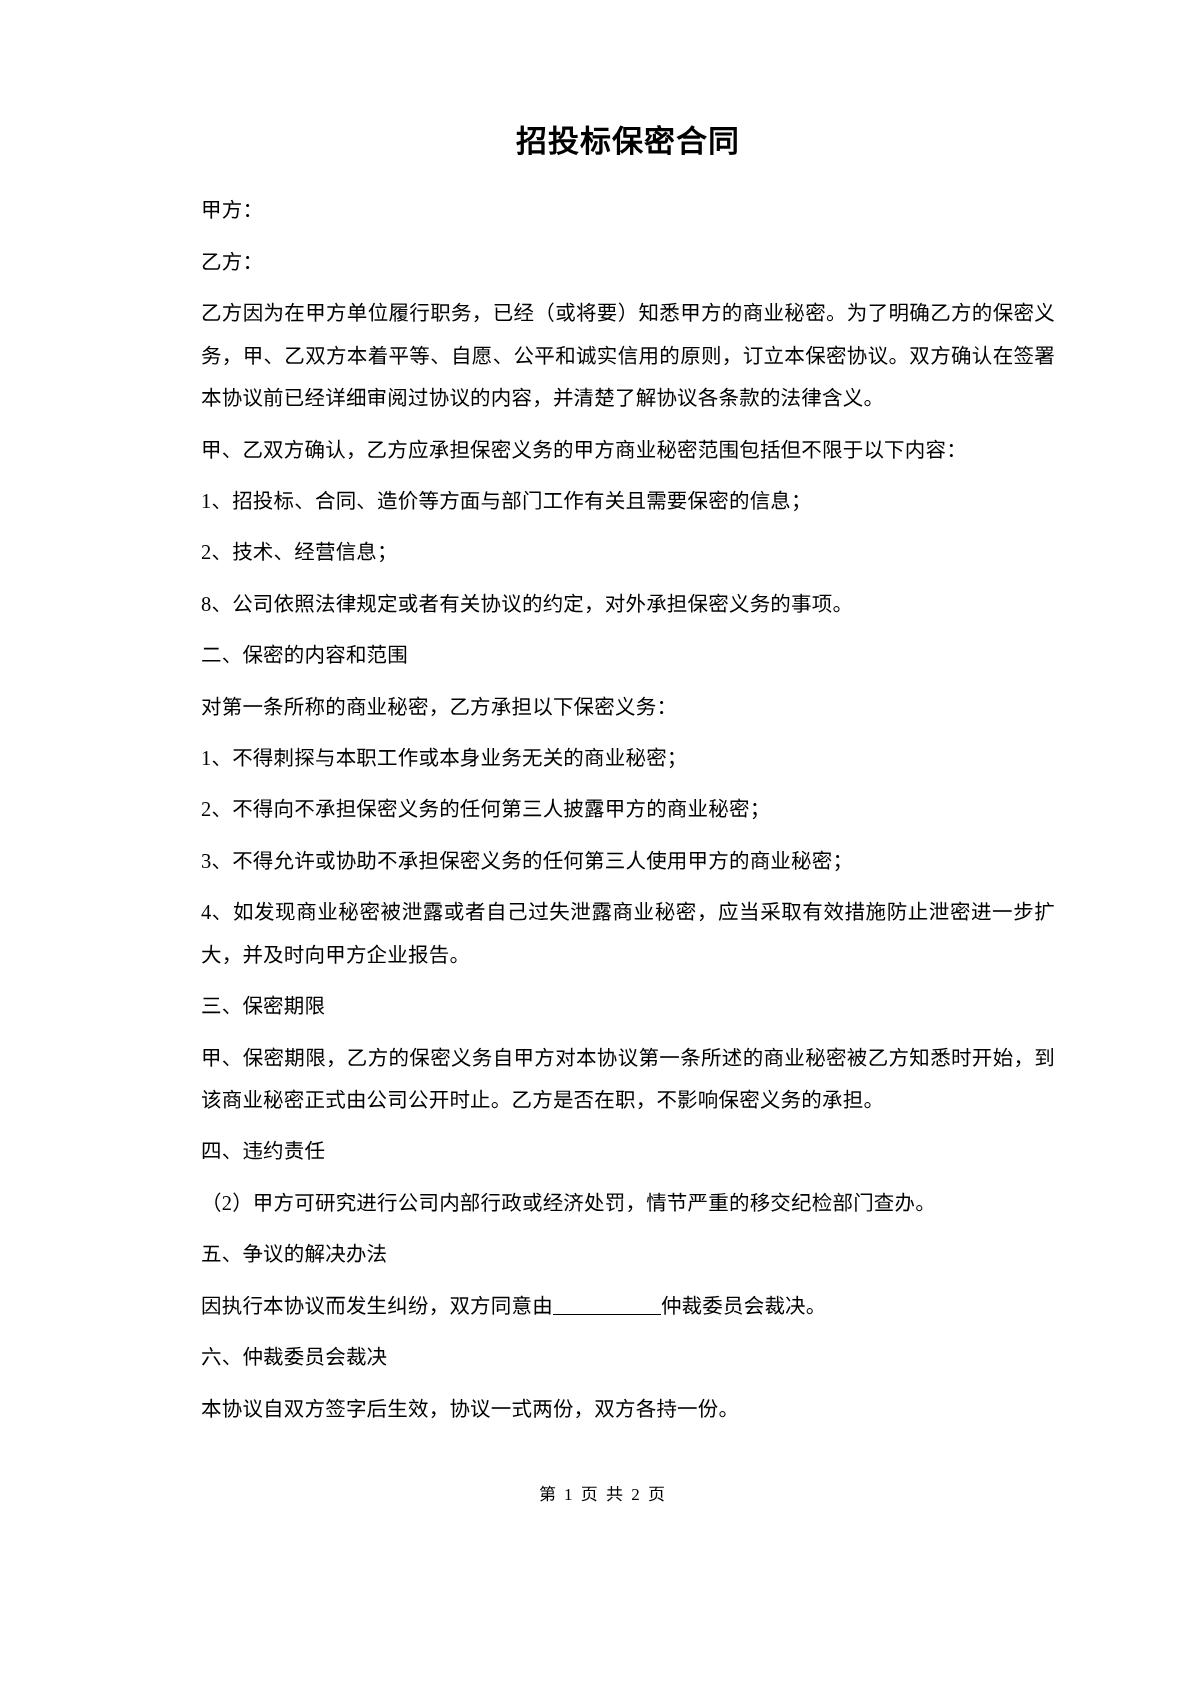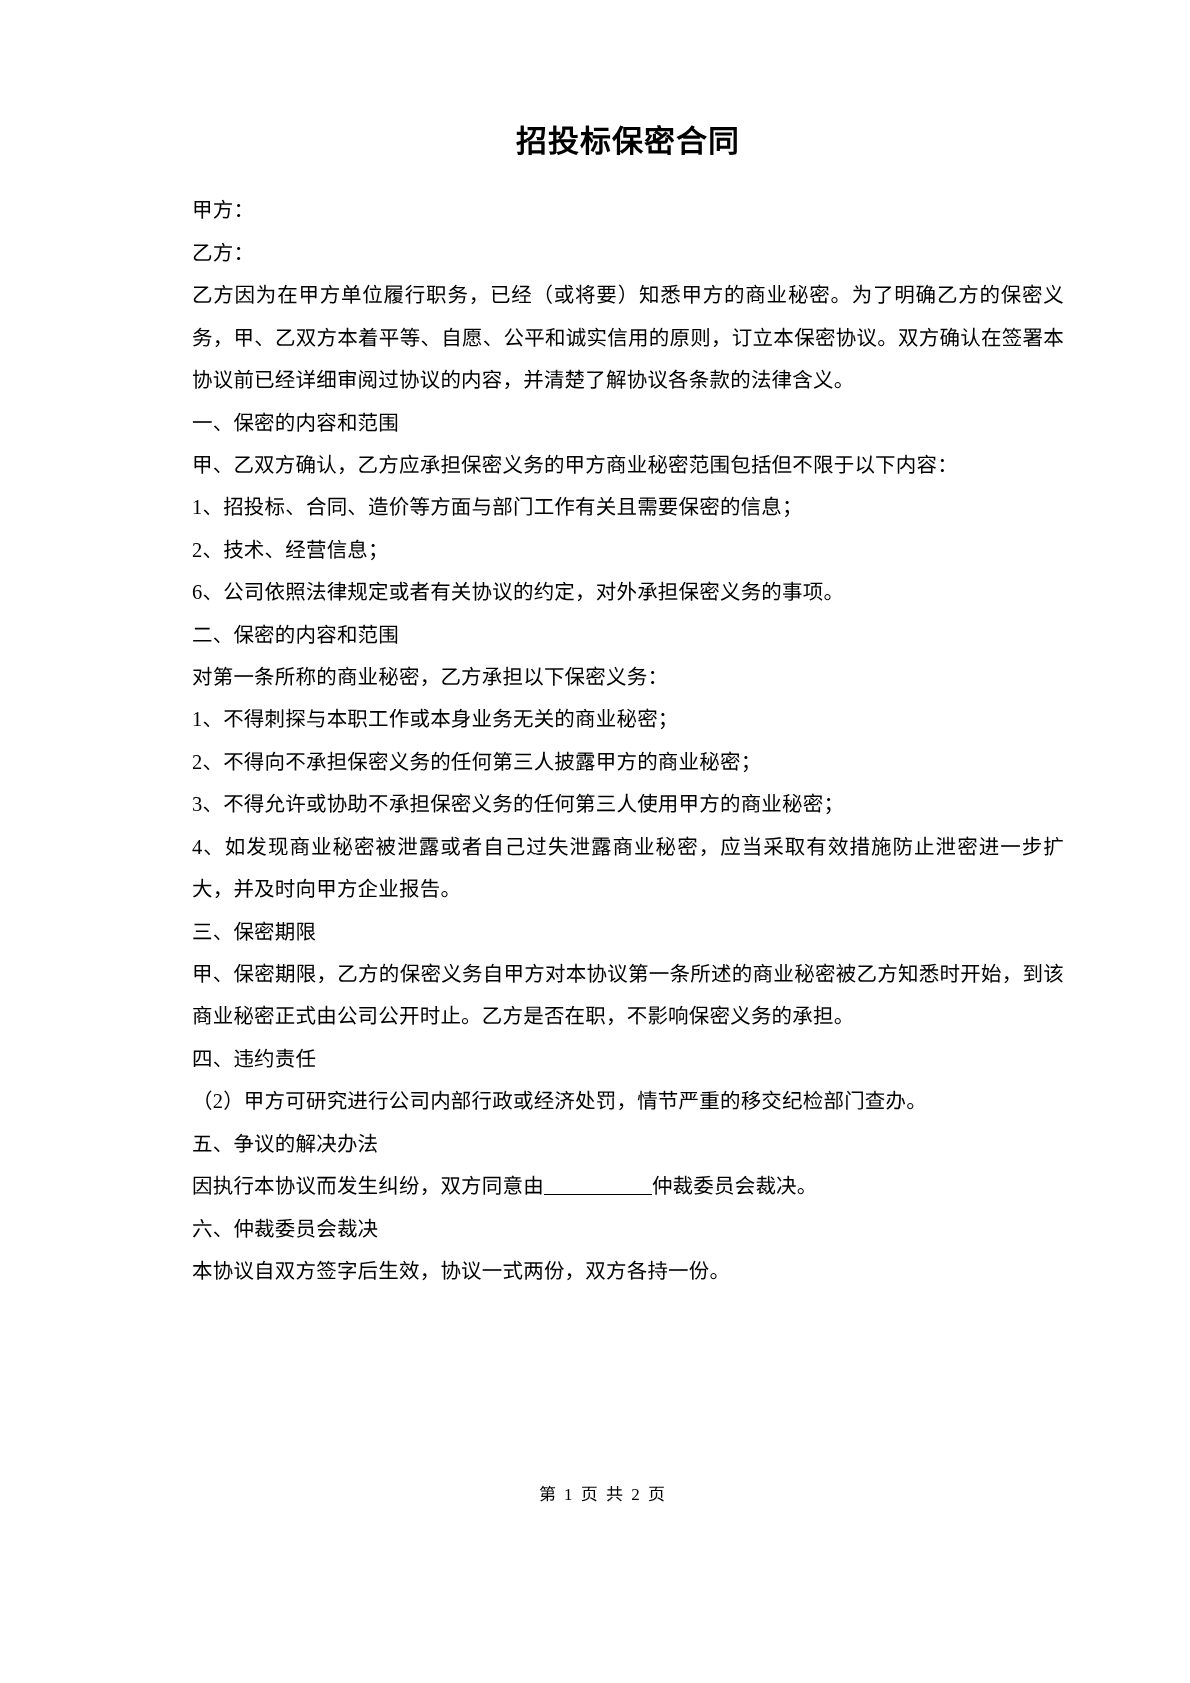--- a/index.html
+++ b/index.html
@@ -31,21 +31,21 @@
     font-weight: bold;
     font-size: 31px;
     text-align: center;
     letter-spacing: 1px;
     margin: 0 0 26px 0;
     line-height: 1.4;
   }
   .para {
     font-size: 20.5px;
     line-height: 2.07;
-    margin: 0;
+    margin: 9px;
     text-align: justify;
     text-justify: inter-ideograph;
     letter-spacing: 0.2px;
   }
   .para.justify-full {
     text-align: justify;
   }
   .blank-line {
     display: inline-block;
     border-bottom: 1px solid #000;
@@ -68,25 +68,24 @@
 <body>
 
 <div class="page">
   <div class="content">
 
     <h1 class="doc-title">招投标保密合同</h1>
 
     <p class="para">甲方：</p>
     <p class="para">乙方：</p>
     <p class="para justify-full">乙方因为在甲方单位履行职务，已经（或将要）知悉甲方的商业秘密。为了明确乙方的保密义务，甲、乙双方本着平等、自愿、公平和诚实信用的原则，订立本保密协议。双方确认在签署本协议前已经详细审阅过协议的内容，并清楚了解协议各条款的法律含义。</p>
-    <p class="para">一、保密的内容和范围</p>
     <p class="para">甲、乙双方确认，乙方应承担保密义务的甲方商业秘密范围包括但不限于以下内容：</p>
     <p class="para">1、招投标、合同、造价等方面与部门工作有关且需要保密的信息；</p>
     <p class="para">2、技术、经营信息；</p>
-    <p class="para">6、公司依照法律规定或者有关协议的约定，对外承担保密义务的事项。</p>
+    <p class="para">8、公司依照法律规定或者有关协议的约定，对外承担保密义务的事项。</p>
     <p class="para">二、保密的内容和范围</p>
     <p class="para">对第一条所称的商业秘密，乙方承担以下保密义务：</p>
     <p class="para">1、不得刺探与本职工作或本身业务无关的商业秘密；</p>
     <p class="para">2、不得向不承担保密义务的任何第三人披露甲方的商业秘密；</p>
     <p class="para">3、不得允许或协助不承担保密义务的任何第三人使用甲方的商业秘密；</p>
     <p class="para justify-full">4、如发现商业秘密被泄露或者自己过失泄露商业秘密，应当采取有效措施防止泄密进一步扩大，并及时向甲方企业报告。</p>
     <p class="para">三、保密期限</p>
     <p class="para justify-full">甲、保密期限，乙方的保密义务自甲方对本协议第一条所述的商业秘密被乙方知悉时开始，到该商业秘密正式由公司公开时止。乙方是否在职，不影响保密义务的承担。</p>
     <p class="para">四、违约责任</p>
     <p class="para">（2）甲方可研究进行公司内部行政或经济处罚，情节严重的移交纪检部门查办。</p>

